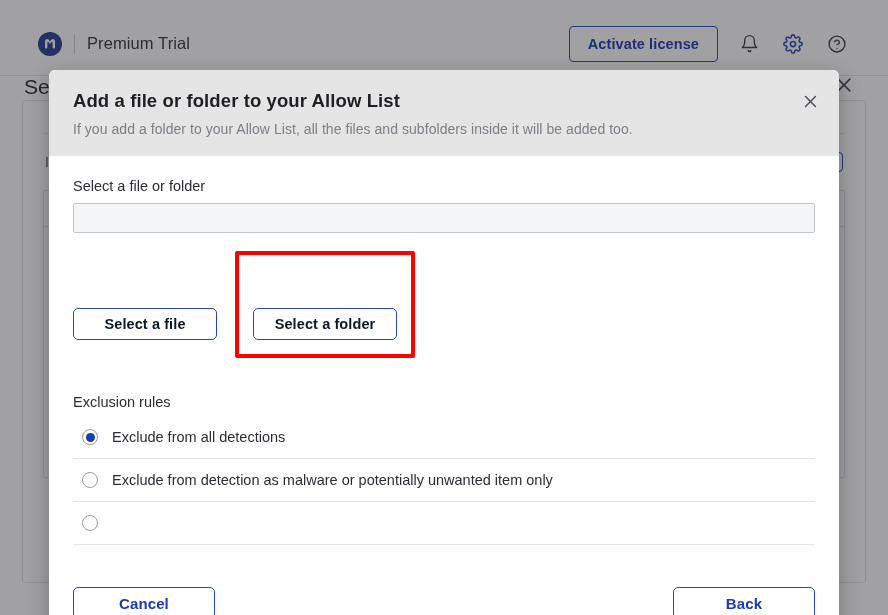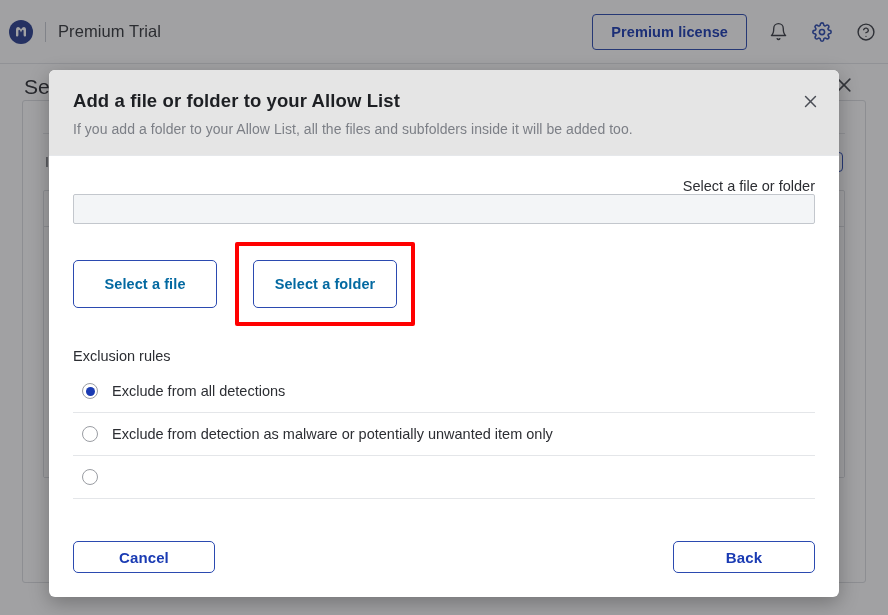--- a/index.html
+++ b/index.html
@@ -18,27 +18,27 @@
 
   
   #app {
     position: absolute;
     inset: 0;
     background: #ffffff;
   }
 
   .topbar {
     position: absolute;
-    top: 0; left: 0; right: 0;
+    top: 12px; left: 0; right: 0;
     height: 64px;
     background: #ffffff;
     border-bottom: 1px solid #e3e5e8;
     display: flex;
     align-items: center;
-    padding: 0 9px;
+    padding: 0 38px;
   }
 
   .brand {
     display: flex;
     align-items: center;
     gap: 10px;
   }
 
   .logo-mark {
     width: 24px; height: 24px;
@@ -226,22 +226,21 @@
     background: none;
   }
 
   .modal-body {
     padding: 22px 24px 20px 24px;
   }
 
   .field-label {
     font-size: 14.5px;
     color: #2c2e33;
-    margin-bottom: 0;
-    text-align: right;
+    margin-bottom: 9px;
   }
 
   .path-input {
     width: 100%;
     height: 30px;
     background: #f3f5f7;
     border: 1px solid #c3c7cd;
     border-radius: 2px;
     font-family: inherit;
     font-size: 14px;
@@ -252,45 +251,46 @@
 
   .picker-row {
     display: flex;
     gap: 10px;
     margin-top: 18px;
     align-items: center;
   }
 
   .outline-btn {
     border: 1px solid #2b4ab0;
-    color: #0369a1;
+    color: #0f172a;
     background: #ffffff;
     border-radius: 5px;
     font-size: 14.5px;
     font-weight: bold;
     font-family: inherit;
-    height: 48px;
+    height: 32px;
     min-width: 144px;
     padding: 0 16px;
     cursor: pointer;
     letter-spacing: .1px;
+    margin-top: 39px;
   }
 
   .highlight-wrap {
     border: 4px solid #ff0000;
     padding: 14px;
     border-radius: 2px;
     display: inline-flex;
     margin-left: 8px;
   }
 
   .section-label {
     font-size: 14.5px;
     color: #2c2e33;
-    margin-top: 22px;
+    margin-top: 36px;
     margin-bottom: 6px;
   }
 
   .radio-row {
     display: flex;
     align-items: center;
     gap: 14px;
     padding: 13px 0 13px 9px;
     border-bottom: 1px solid #e4e6e9;
     cursor: pointer;
@@ -370,21 +370,21 @@
       <span class="logo-mark">
         <svg width="16" height="16" viewBox="0 0 16 16" aria-hidden="true">
           <path d="M3 12 L3 6 Q3 3 5.2 3 Q7 3 8 5.6 Q9 3 10.8 3 Q13 3 13 6 L13 12 Q11 13.4 10.6 11.2 L10.6 7 Q10.6 5.8 9.8 5.8 Q8.9 5.8 8 8.4 Q7.1 5.8 6.2 5.8 Q5.4 5.8 5.4 7 L5.4 11.2 Q5 13.4 3 12 Z" fill="#ffffff"></path>
         </svg>
       </span>
       <span class="brand-divider"></span>
       <span class="brand-name">Premium Trial</span>
     </div>
 
     <div class="topbar-right">
-      <button class="activate-btn">Premium license</button>
+      <button class="activate-btn">Activate license</button>
 
       <span class="icon-btn">
         <svg width="19" height="19" viewBox="0 0 24 24" fill="none" stroke="#3a3d44" stroke-width="1.7" stroke-linecap="round" stroke-linejoin="round">
           <path d="M18 8a6 6 0 1 0-12 0c0 7-3 9-3 9h18s-3-2-3-9"></path>
           <path d="M10.3 21a1.9 1.9 0 0 0 3.4 0"></path>
         </svg>
       </span>
 
       <span class="icon-btn">
         <svg width="20" height="20" viewBox="0 0 24 24" fill="none" stroke="#2b4ab0" stroke-width="1.9" stroke-linecap="round" stroke-linejoin="round">

